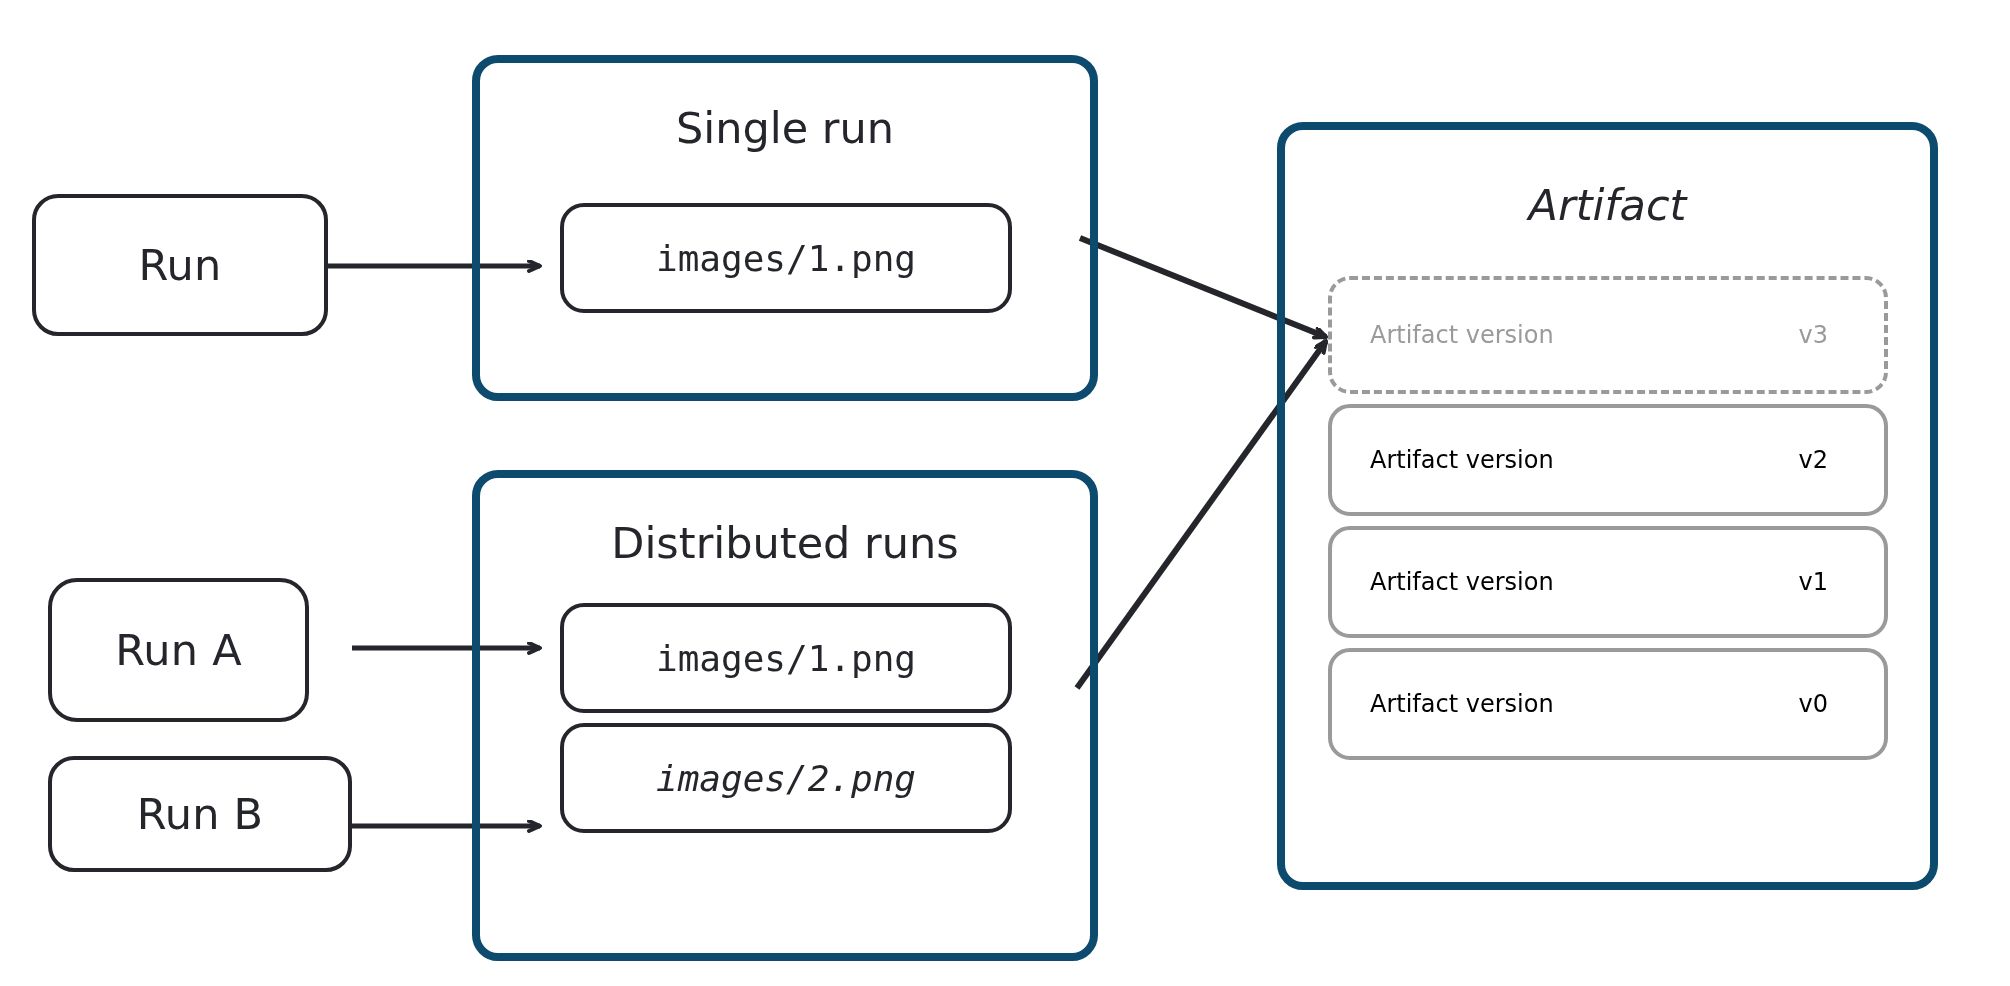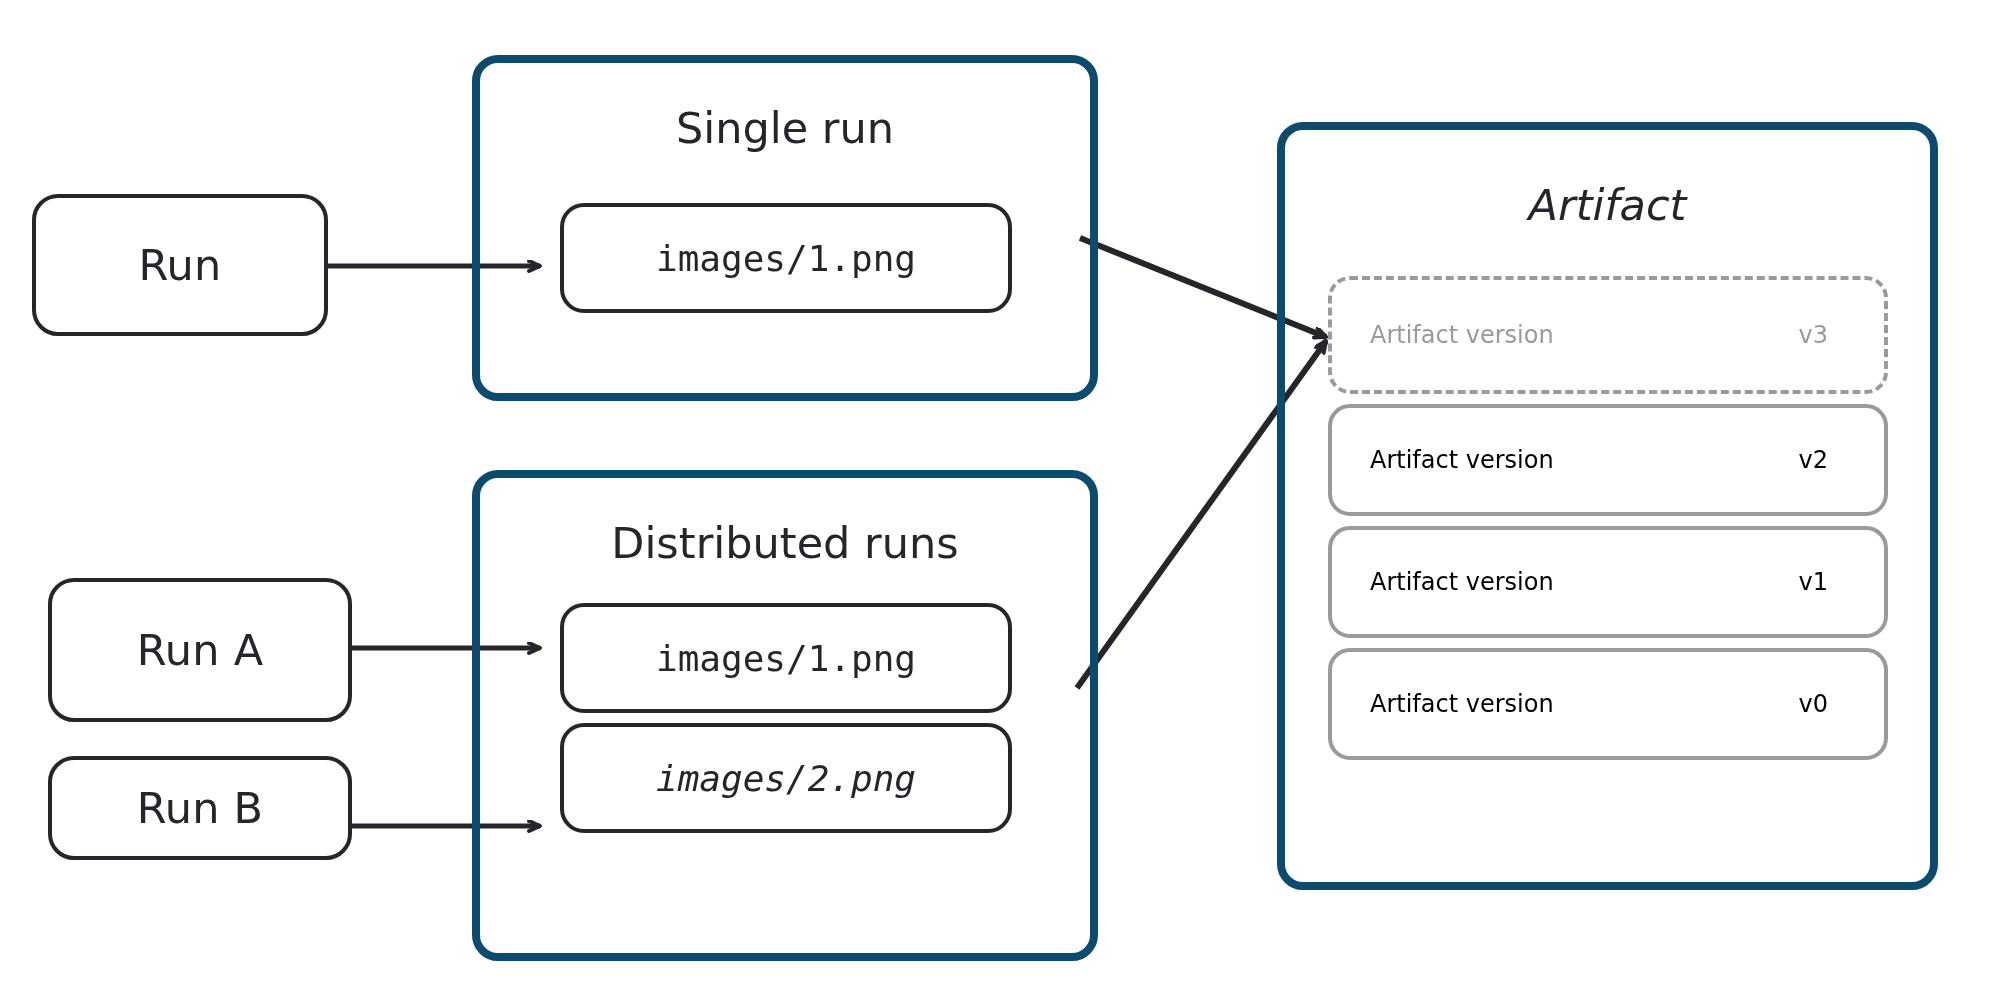--- a/index.html
+++ b/index.html
@@ -126,25 +126,25 @@
 
     <g>
       <path d="M1077,688 L1326,341" stroke="#24262b" stroke-width="6" fill="none" marker-end="url(#ah)"></path>
     </g>
   </svg>
 
   <div class="node run-box" style="left:32px; top:194px; width:296px; height:142px;text-align:right;">
     <span>Run</span>
   </div>
 
-  <div class="node run-box" style="left:48px; top:578px; width:304px; height:144px;">
+  <div class="node run-box" style="left:48px; top:578px; width:261px; height:144px;border-radius:29px;">
     <span>Run A</span>
   </div>
 
-  <div class="node run-box" style="left:48px; top:756px; width:304px; height:104px;">
+  <div class="node run-box" style="left:48px; top:756px; width:304px; height:116px;">
     <span>Run B</span>
   </div>
 
   <div class="group-box" style="position:absolute; left:472px; top:55px; width:610px; height:330px;">
     <div class="group-title" style="top:40px;">Single run</div>
 
     <div class="node file-box" style="left:80px; top:140px; width:452px; height:110px;">
       <span>images/1.png</span>
     </div>
   </div>

